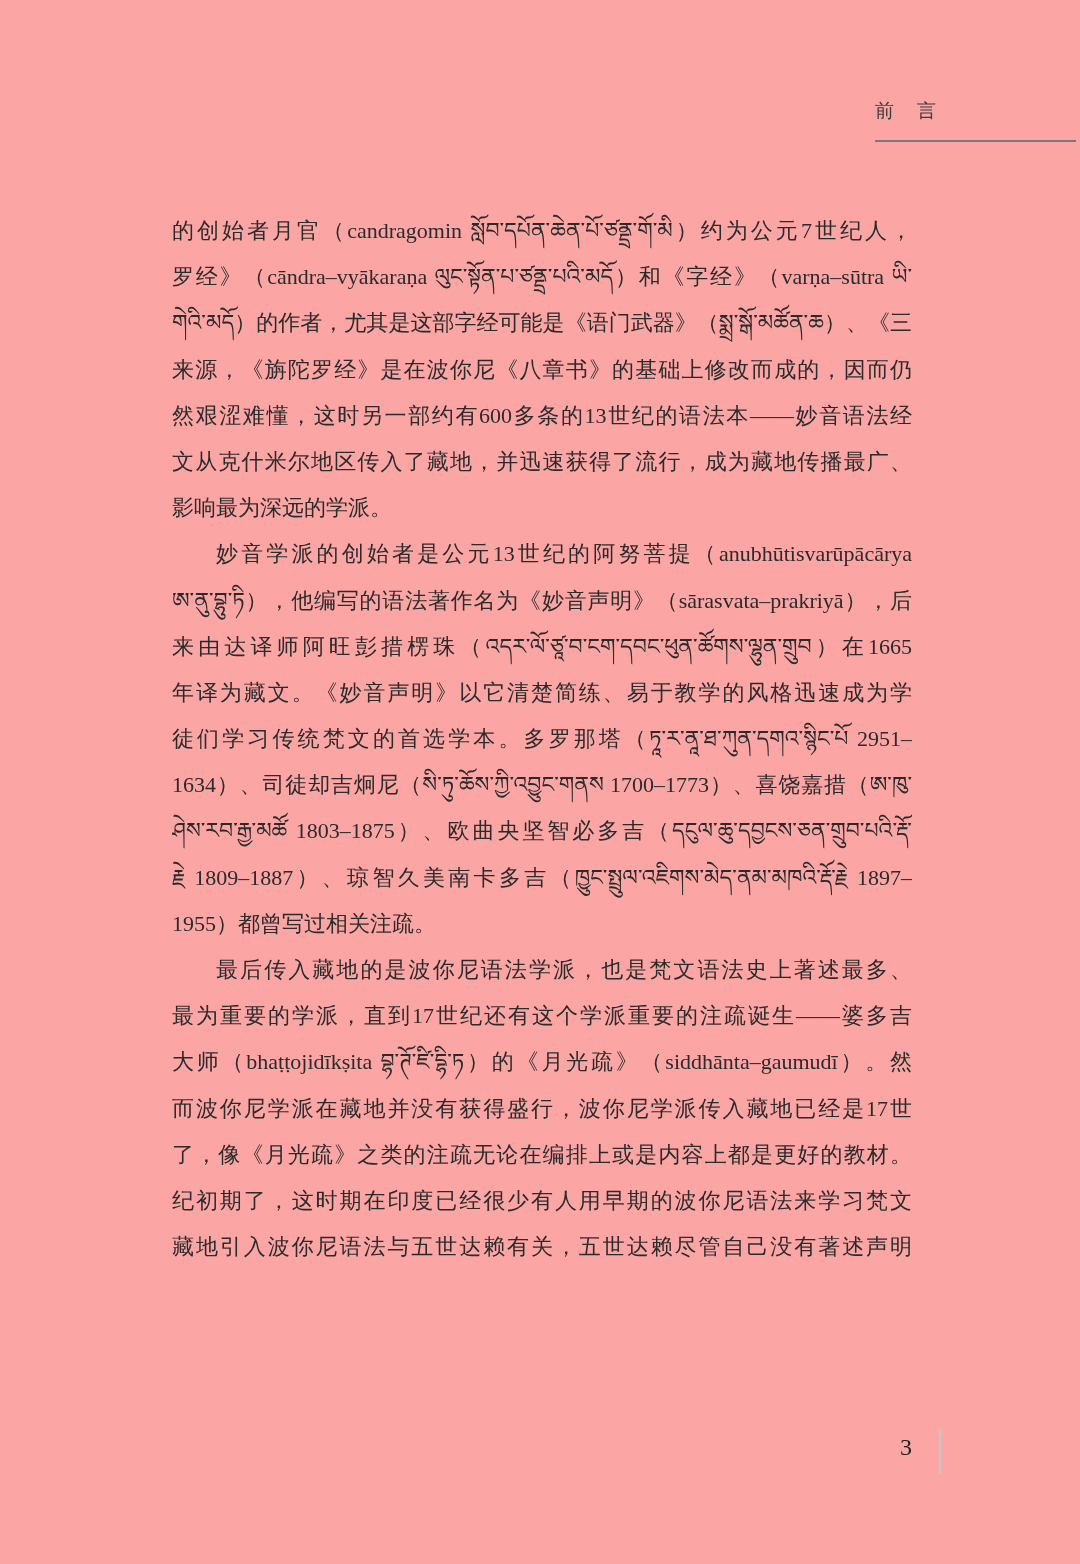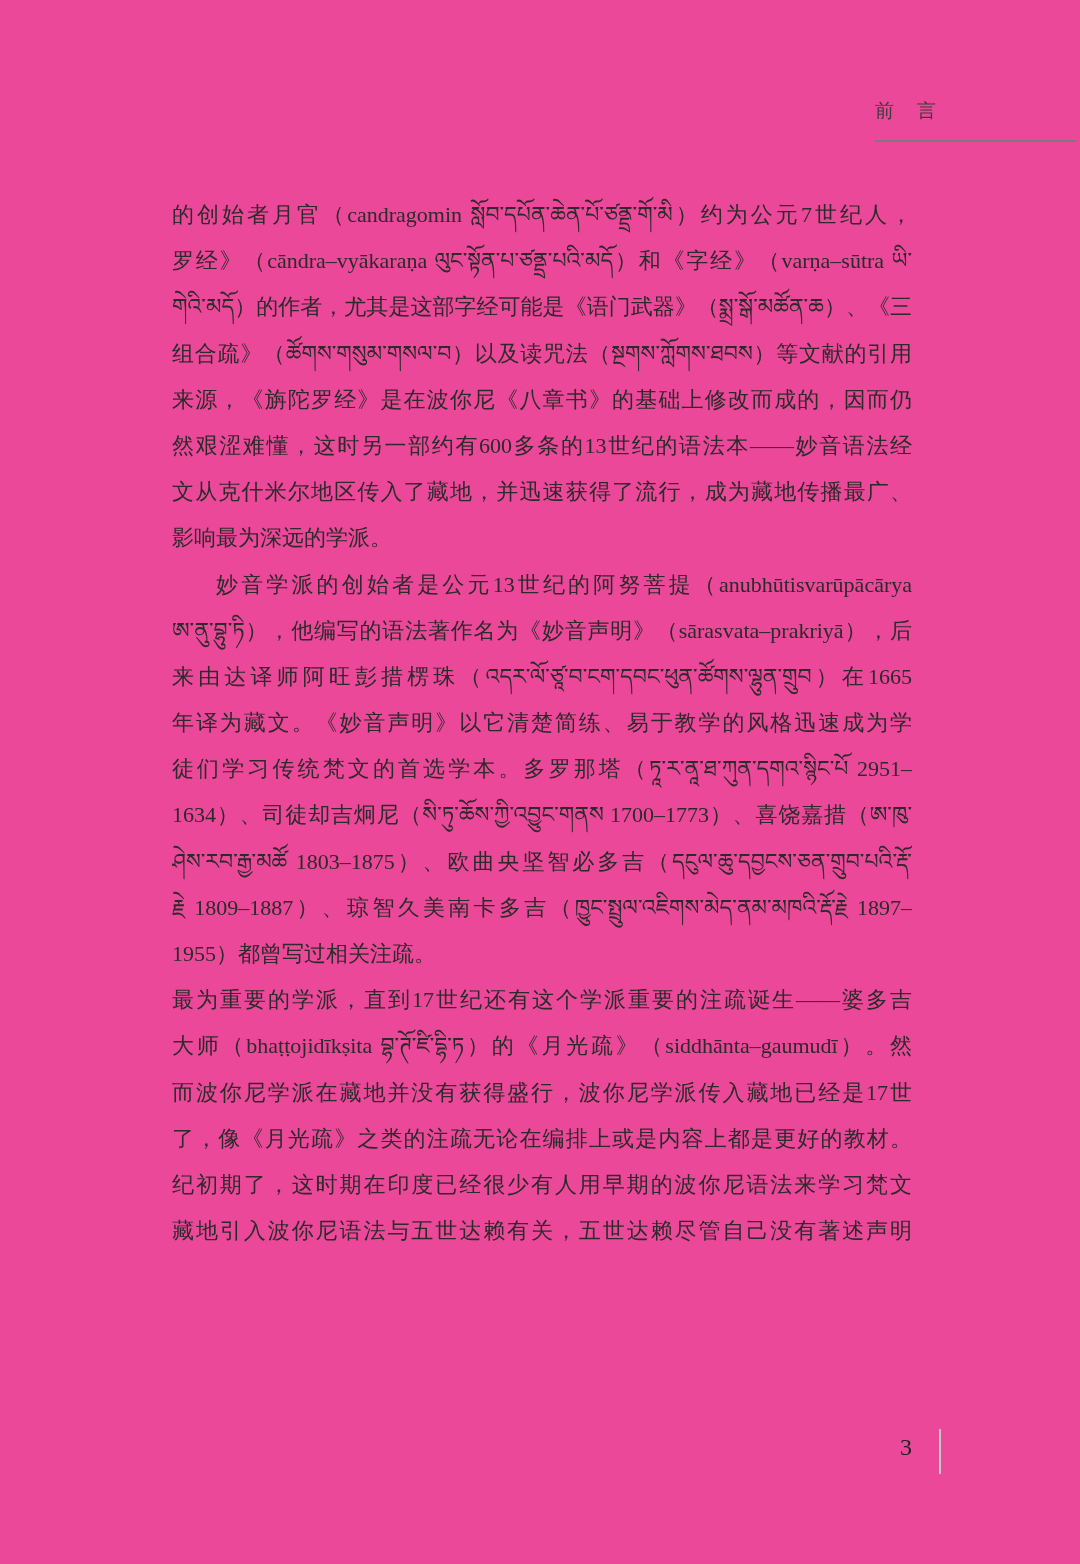--- a/index.html
+++ b/index.html
@@ -4,21 +4,21 @@
 <style>
   html, body {
     margin: 0;
     padding: 0;
     background: #ffffff;
   }
   .page {
     position: relative;
     width: 1080px;
     height: 1564px;
-    background: #ec4899;
+    background: #fca5a5;
     overflow: hidden;
     font-family: "Liberation Serif", "DejaVu Serif", serif;
     color: #2b2b2b;
   }
   
   .running-head {
     position: absolute;
     left: 875px;
     top: 96px;
     width: 201px;
@@ -35,21 +35,21 @@
     left: 0;
     top: 44px;
     width: 201px;
     height: 2px;
     background: #7a7a7a;
   }
   
   .body-text {
     position: absolute;
     left: 172px;
-    top: 192px;
+    top: 208px;
     width: 740px;
   }
   .line {
     height: 46.2px;
     line-height: 46.2px;
     font-size: 22px;
     text-align: justify;
     text-align-last: justify;
     overflow: hidden;
     white-space: normal;
@@ -91,36 +91,36 @@
   <div class="running-head">
     <span class="title">前　言</span>
     <div class="rule"></div>
   </div>
 
   <main class="body-text">
 
     <div class="line">的创始者月官（candragomin སློབ་དཔོན་ཆེན་པོ་ཙནྡྲ་གོ་མི）约为公元7世纪人，</div>
     <div class="line">罗经》（cāndra–vyākaraṇa ལུང་སྟོན་པ་ཙནྡྲ་པའི་མདོ）和《字经》（varṇa–sūtra ཡི་</div>
     <div class="line">གེའི་མདོ）的作者，尤其是这部字经可能是《语门武器》（སྨྲ་སྒོ་མཚོན་ཆ）、《三</div>
-    <div class="line">组合疏》（ཚོགས་གསུམ་གསལ་བ）以及读咒法（སྔགས་ཀློགས་ཐབས）等文献的引用</div>
     <div class="line">来源，《旃陀罗经》是在波你尼《八章书》的基础上修改而成的，因而仍</div>
     <div class="line">然艰涩难懂，这时另一部约有600多条的13世纪的语法本——妙音语法经</div>
     <div class="line">文从克什米尔地区传入了藏地，并迅速获得了流行，成为藏地传播最广、</div>
     <div class="line end">影响最为深远的学派。</div>
 
     <div class="line indent">妙音学派的创始者是公元13世纪的阿努菩提（anubhūtisvarūpācārya</div>
     <div class="line">ཨ་ནུ་བྷུ་ཏི），他编写的语法著作名为《妙音声明》（sārasvata–prakriyā），后</div>
     <div class="line">来由达译师阿旺彭措楞珠（འདར་ལོ་ཙཱ་བ་ངག་དབང་ཕུན་ཚོགས་ལྷུན་གྲུབ）在1665</div>
     <div class="line">年译为藏文。《妙音声明》以它清楚简练、易于教学的风格迅速成为学</div>
     <div class="line">徒们学习传统梵文的首选学本。多罗那塔（ཏཱ་ར་ནཱ་ཐ་ཀུན་དགའ་སྙིང་པོ 2951–</div>
     <div class="line">1634）、司徒却吉炯尼（སི་ཏུ་ཆོས་ཀྱི་འབྱུང་གནས 1700–1773）、喜饶嘉措（ཨ་ཁུ་</div>
     <div class="line">ཤེས་རབ་རྒྱ་མཚོ 1803–1875）、欧曲央坚智必多吉（དངུལ་ཆུ་དབྱངས་ཅན་གྲུབ་པའི་རྡོ་</div>
     <div class="line">རྗེ 1809–1887）、琼智久美南卡多吉（ཁྱུང་སྤྲུལ་འཇིགས་མེད་ནམ་མཁའི་རྡོ་རྗེ 1897–</div>
     <div class="line end">1955）都曾写过相关注疏。</div>
 
+    <div class="line indent">最后传入藏地的是波你尼语法学派，也是梵文语法史上著述最多、</div>
     <div class="line">最为重要的学派，直到17世纪还有这个学派重要的注疏诞生——婆多吉</div>
     <div class="line">大师（bhaṭṭojidīkṣita བྷ་ཊོ་ཛི་དྷི་ཏ）的《月光疏》（siddhānta–gaumudī）。然</div>
     <div class="line">而波你尼学派在藏地并没有获得盛行，波你尼学派传入藏地已经是17世</div>
     <div class="line">了，像《月光疏》之类的注疏无论在编排上或是内容上都是更好的教材。</div>
     <div class="line">纪初期了，这时期在印度已经很少有人用早期的波你尼语法来学习梵文</div>
     <div class="line">藏地引入波你尼语法与五世达赖有关，五世达赖尽管自己没有著述声明</div>
   </main>
 
   <div class="folio-number">3</div>
   <div class="folio-rule"></div>

